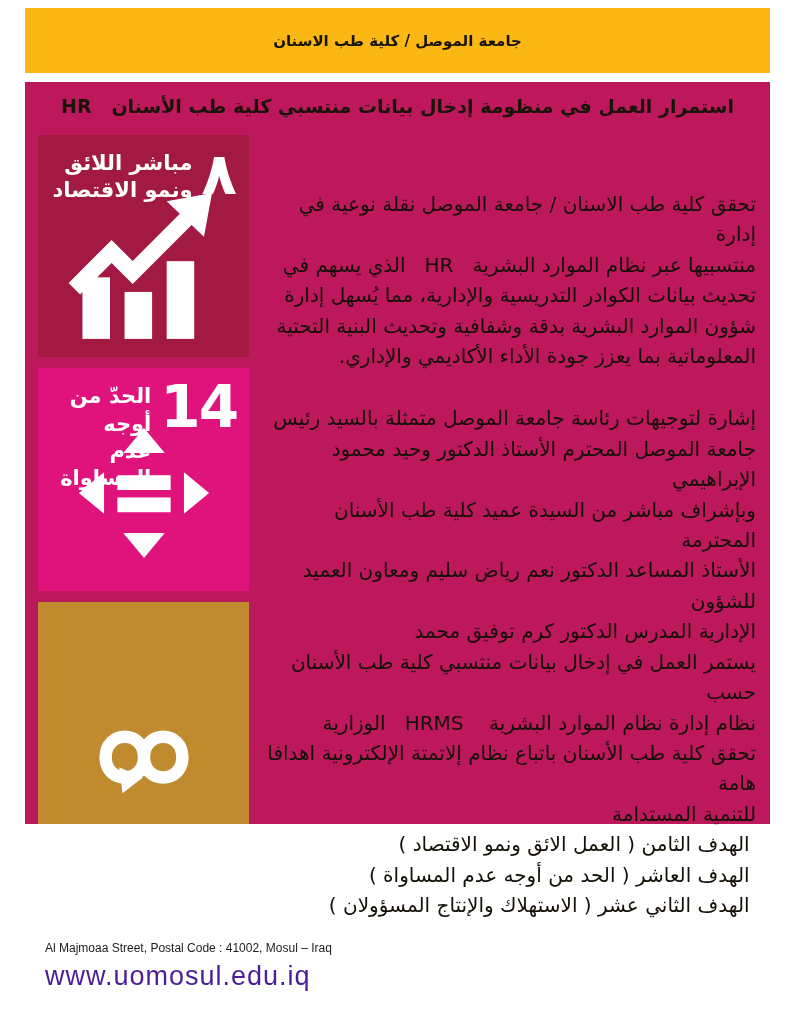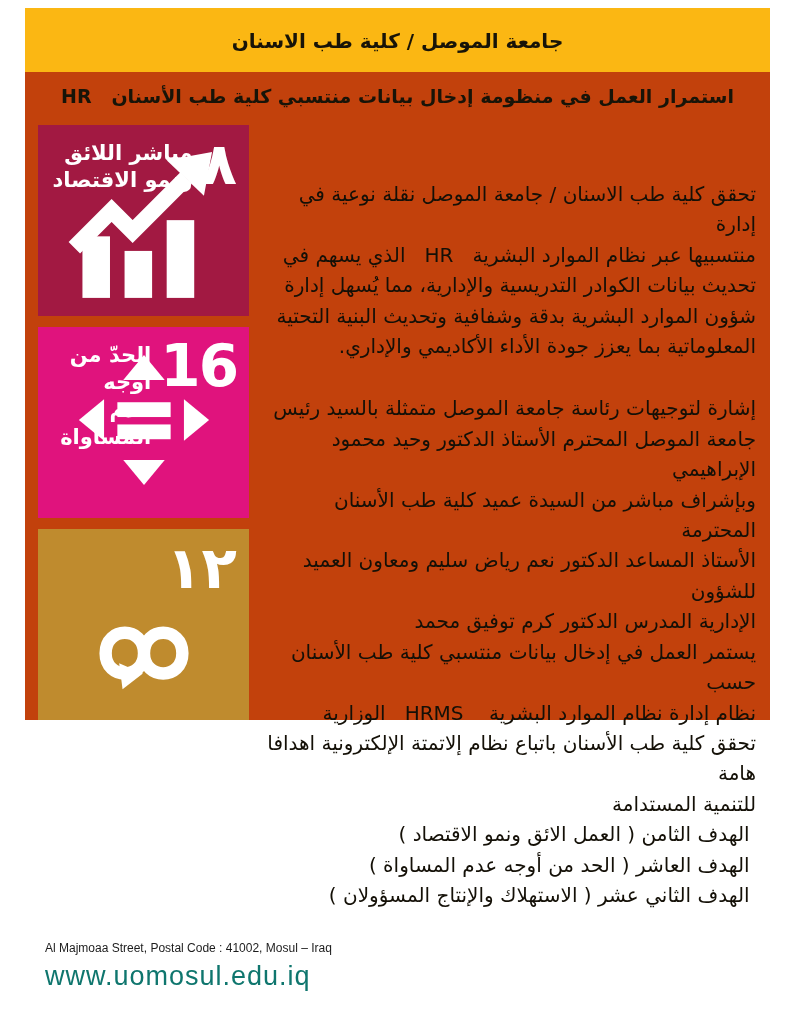--- a/index.html
+++ b/index.html
@@ -14,27 +14,27 @@
   }
   
   .header-band {
     position:absolute; left:25px; top:8px;
     width:745px; height:65px;
     background:#FBB713;
     display:flex; align-items:center; justify-content:center;
   }
   .header-title {
     direction:rtl;
-    font-size:20px; font-weight:700; color:#181408;
+    font-size:15px; font-weight:700; color:#181408;
   }
   
   .main-box {
-    position:absolute; left:25px; top:72px;
-    width:745px; height:648px;
-    background:#c2410c;
+    position:absolute; left:25px; top:82px;
+    width:745px; height:742px;
+    background:#be185d;
   }
   .subtitle {
     direction:rtl;
     margin-top:13px;
     text-align:center;
     font-size:19px; font-weight:700; color:#181408;
   }
   .content-row {
     position:absolute; top:53px; left:0; right:0; bottom:0;
     display:flex; flex-direction:row;
@@ -91,21 +91,21 @@
   .footer {
     position:absolute; left:45px; top:941px;
     font-family:"Liberation Sans", sans-serif;
     color:#1c1c1c;
   }
   .footer-address, .footer-accessibility {
     font-size:12px; line-height:14.5px;
   }
   .footer-url {
     margin-top:5px;
-    font-size:27px; letter-spacing:1px; color:#0f766e;
+    font-size:27px; letter-spacing:1px; color:#4c1d95;
   }
 </style>
 </head>
 <body>
 
 <div class="page">
 
   <div class="header-band">
     <div class="header-title">جامعة الموصل / كلية طب الاسنان</div>
   </div>
@@ -127,37 +127,36 @@
             <rect x="12" y="57" width="17" height="38" fill="#fff"></rect>
             <rect x="38" y="66" width="17" height="29" fill="#fff"></rect>
             <rect x="64" y="47" width="17" height="48" fill="#fff"></rect>
             <polyline points="7,64 30,41 43,54 76,21" fill="none" stroke="#fff" stroke-width="10"></polyline>
             <polygon points="92,5 64,10 87,32" fill="#fff"></polygon>
           </svg>
         </div>
 
         <div class="sdg-card" style="background-color: rgb(224, 19, 125);">
           <div class="sdg-head">
-            <div class="sdg-num">16</div>
+            <div class="sdg-num">14</div>
             <div class="sdg-title">الحدّ من أوجه
 عدم المساواة</div>
           </div>
           <svg class="sdg-graphic g10" viewBox="0 0 100 100">
             <polygon points="50,6 36,23 64,23" fill="#fff"></polygon>
             <polygon points="50,94 36,77 64,77" fill="#fff"></polygon>
             <polygon points="6,50 23,36 23,64" fill="#fff"></polygon>
             <polygon points="94,50 77,36 77,64" fill="#fff"></polygon>
             <rect x="32" y="38" width="36" height="10" fill="#fff"></rect>
             <rect x="32" y="53" width="36" height="10" fill="#fff"></rect>
           </svg>
         </div>
 
         <div class="sdg-card" style="background-color: rgb(191, 139, 46);">
           <div class="sdg-head">
-            <div class="sdg-num">١٢</div>
           </div>
           <svg class="sdg-graphic g12" viewBox="0 0 140 80">
             <path d="M70,40 C70,16 36,16 36,40 C36,64 70,64 70,40 C70,16 104,16 104,40 C104,64 70,64 70,40" fill="none" stroke="#fff" stroke-width="11"></path>
             <polygon points="69,58 48,49 51,72" fill="#fff"></polygon>
           </svg>
         </div>
 
       </div>
 
       <div class="text-col">

